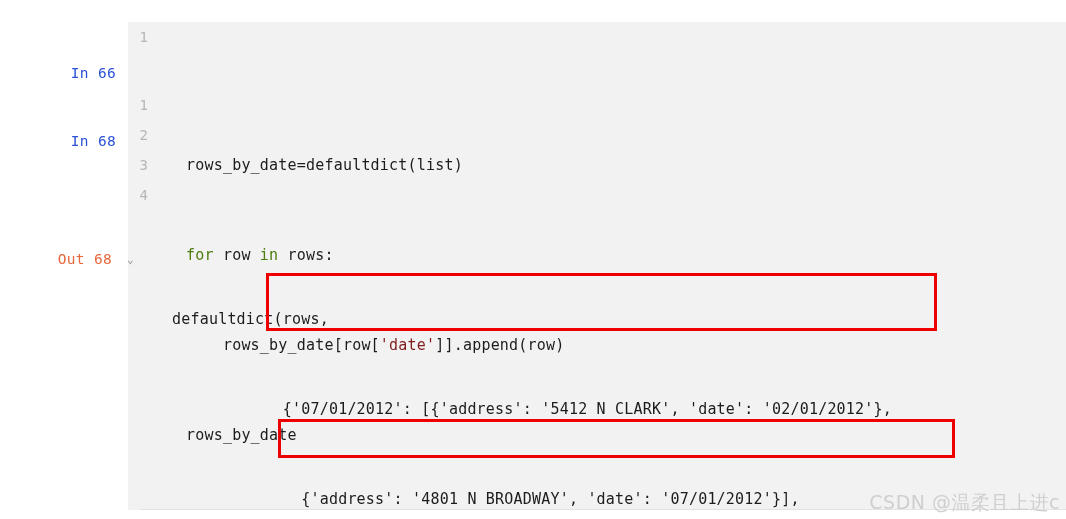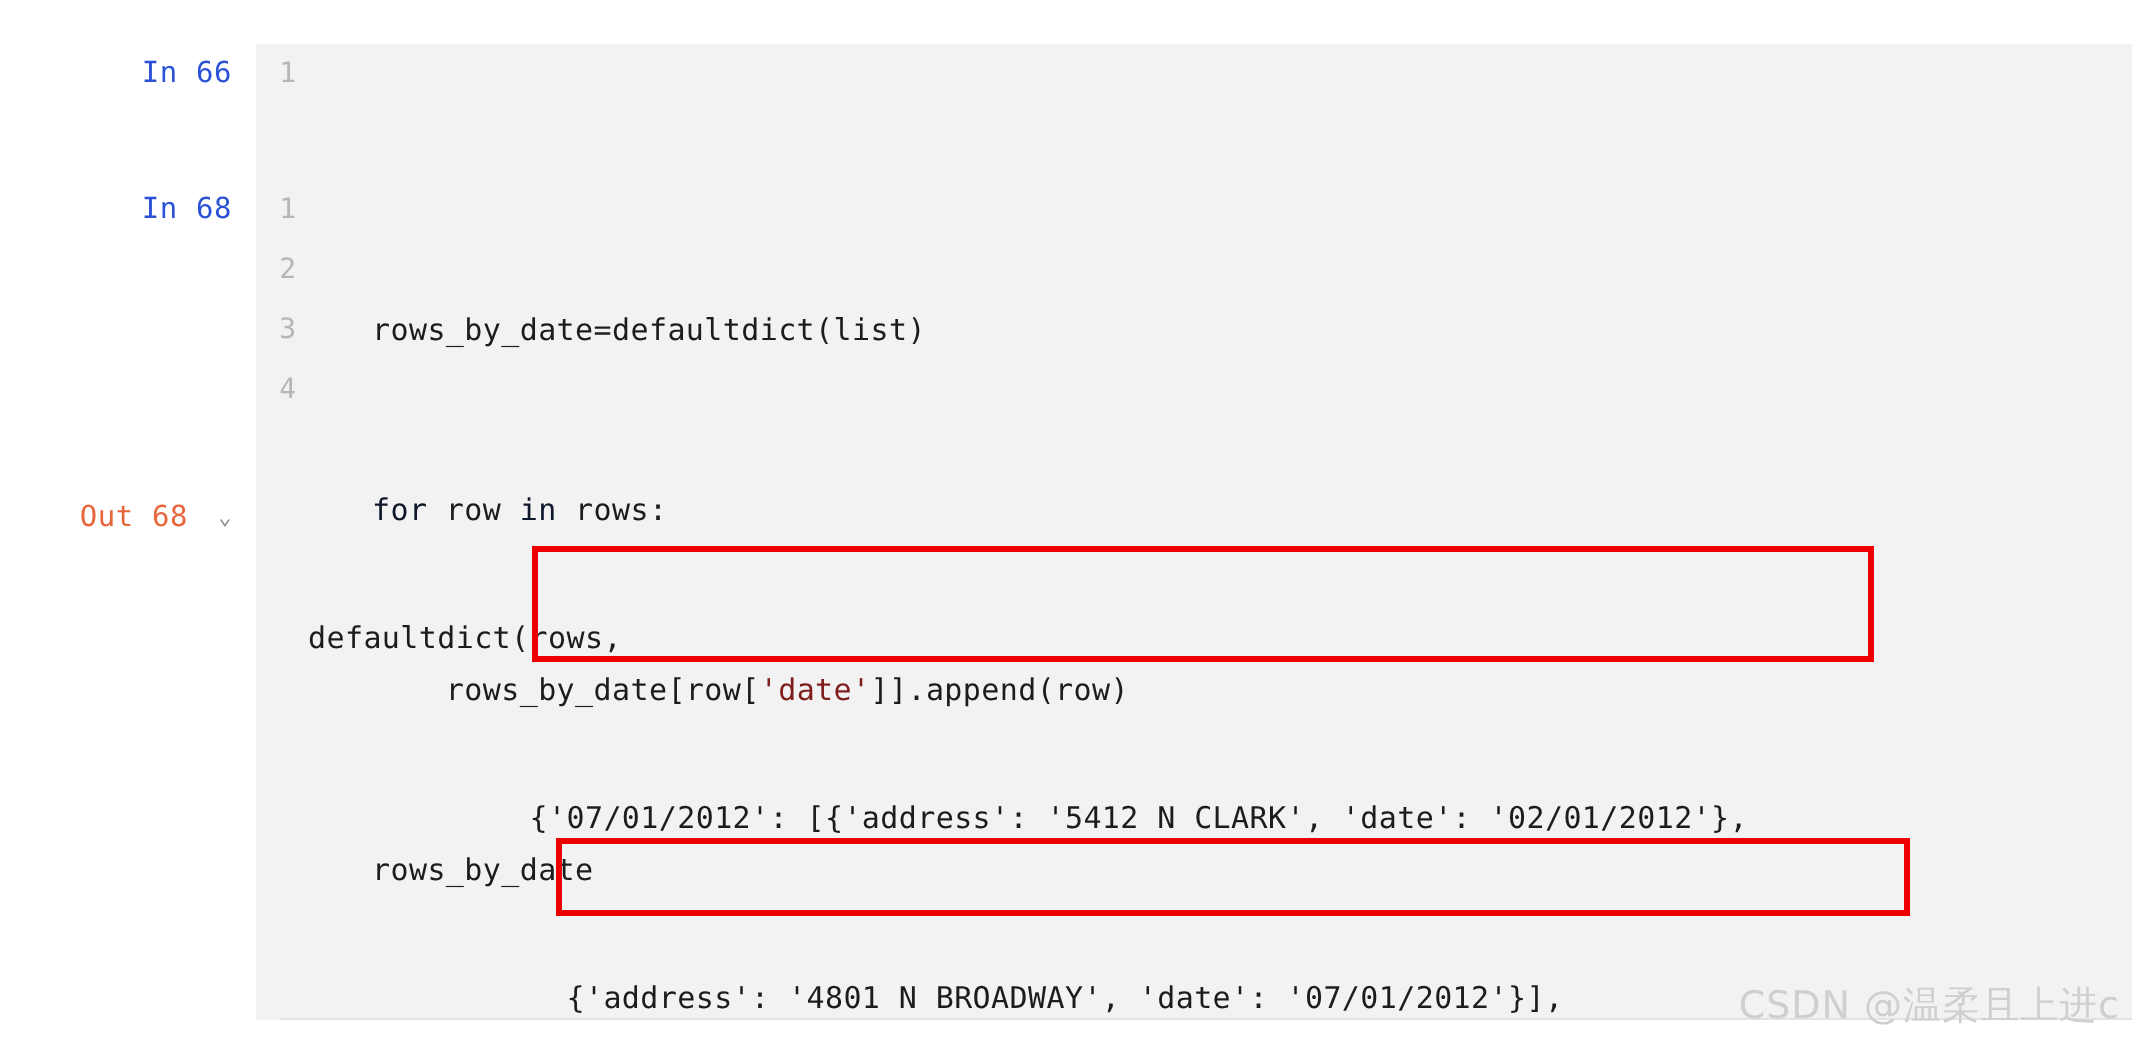--- a/index.html
+++ b/index.html
@@ -30,22 +30,22 @@
     min-width: 128px;
     box-sizing: border-box;
     padding-right: 12px;
     text-align: right;
     font-family: "DejaVu Sans Mono", "Liberation Mono", monospace;
     font-size: 14.5px;
     line-height: 30px;
     letter-spacing: 0.3px;
     white-space: nowrap;
   }
-  .prompt-in { color: #2b52d6; }
-  .prompt-out { color: #e8663c; }
+  .prompt-in { color: #2b52d6; margin-top: 36px; }
+  .prompt-out { color: #e8663c; margin-left: 18px; }
 
   .prompt-num { letter-spacing: 0.3px; }
 
   .chevron-icon {
     display: inline-block;
     width: 13px;
     margin-left: 9px;
     color: #8b8b8b;
     font-size: 11px;
     vertical-align: middle;
@@ -87,21 +87,21 @@
     flex: 1;
     font-family: "DejaVu Sans Mono", "Liberation Mono", monospace;
     font-size: 15px;
     line-height: 30px;
     color: #1c1c1c;
     white-space: pre;
     letter-spacing: 0.2px;
     margin-left: 24px;
   }
 
-  .kw { color: #0f172a; }
+  .kw { color: #4d7c0f; }
   .str { color: #7f1d1d; }
 
   
   .out-body {
     flex: 1;
     font-family: "DejaVu Sans Mono", "Liberation Mono", monospace;
     font-size: 15px;
     line-height: 30px;
     color: #1c1c1c;
     white-space: pre;

